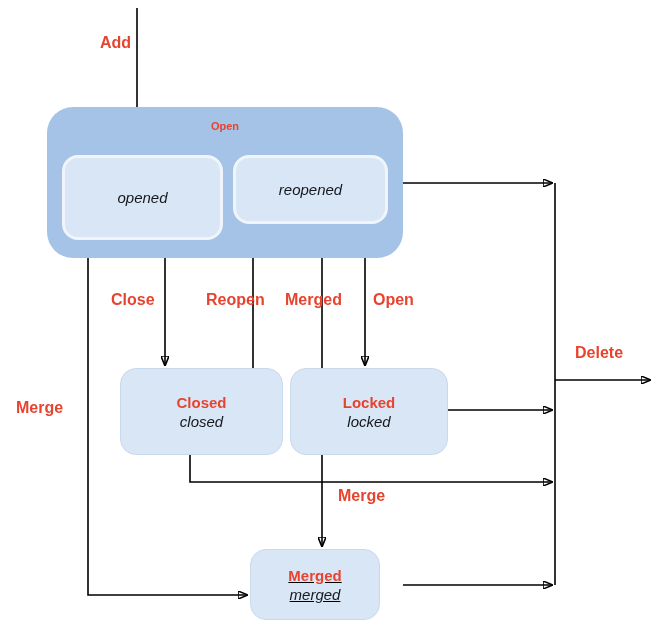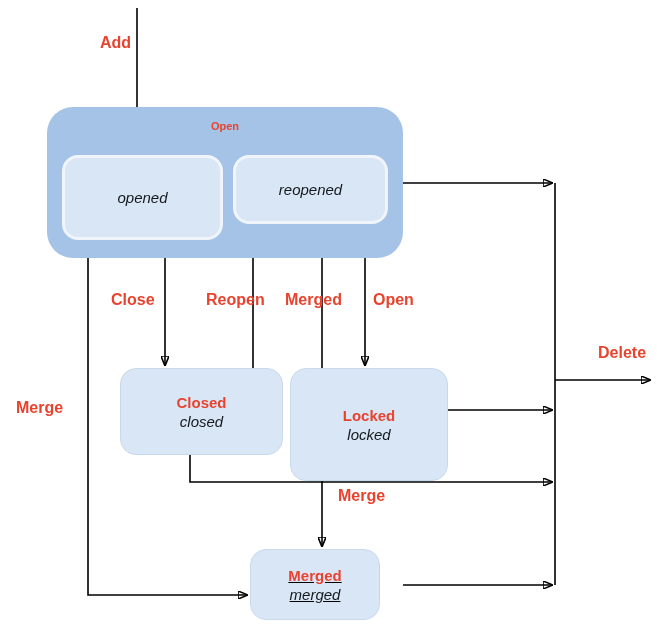--- a/index.html
+++ b/index.html
@@ -66,21 +66,21 @@
     background:var(--state-fill);
     border:1px solid #c9d9ec;
     border-radius:16px;
     display:flex;
     flex-direction:column;
     align-items:center;
     justify-content:center;
     gap:2px;
   }
   .state-closed{left:120px;top:368px;width:163px;height:87px;}
-  .state-locked{left:290px;top:368px;width:158px;height:113px;}
+  .state-locked{left:290px;top:368px;width:158px;height:87px;}
   .state-merged{left:250px;top:549px;width:130px;height:71px;text-decoration:underline;}
   .state-title{
     color:var(--accent-red);
     font-weight:700;
     font-size:15px;
   }
   .state-sub{
     font-style:italic;
     font-size:15px;
     color:#14181d;
@@ -92,21 +92,21 @@
     font-size:16px;
     white-space:nowrap;
   }
   .lbl-add{left:100px;top:34px;}
   .lbl-close{left:111px;top:291px;}
   .lbl-reopen{left:192px;top:291px;margin-left:14px;}
   .lbl-unlock{left:285px;top:291px;}
   .lbl-lock{left:373px;top:291px;}
   .lbl-merge-open{left:16px;top:399px;}
   .lbl-merge-locked{left:338px;top:487px;}
-  .lbl-delete{left:598px;top:344px;}
+  .lbl-delete{left:575px;top:344px;}
 </style>
 </head>
 <body>
 
 <div class="canvas">
 
   <svg class="arrows" viewBox="0 0 670 643" xmlns="http://www.w3.org/2000/svg">
     <defs>
       <marker id="ah" viewBox="0 0 10 8" markerWidth="10" markerHeight="8" refX="9" refY="4" orient="auto" markerUnits="userSpaceOnUse">
         <path d="M0,0 L10,4 L0,8 z" fill="#000" stroke="none"></path>

